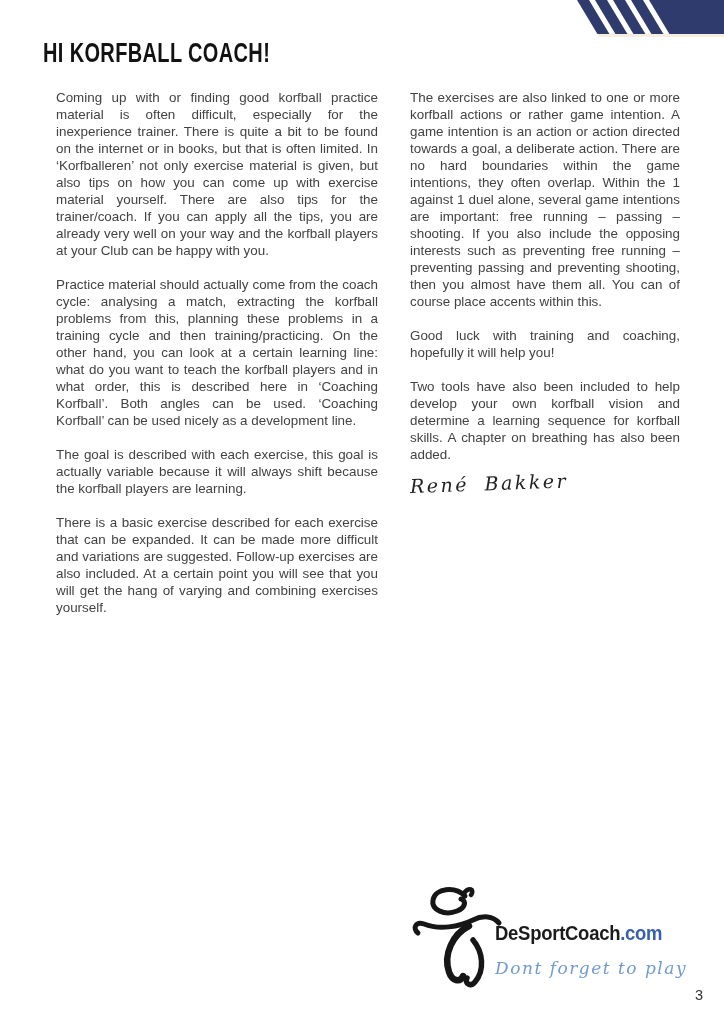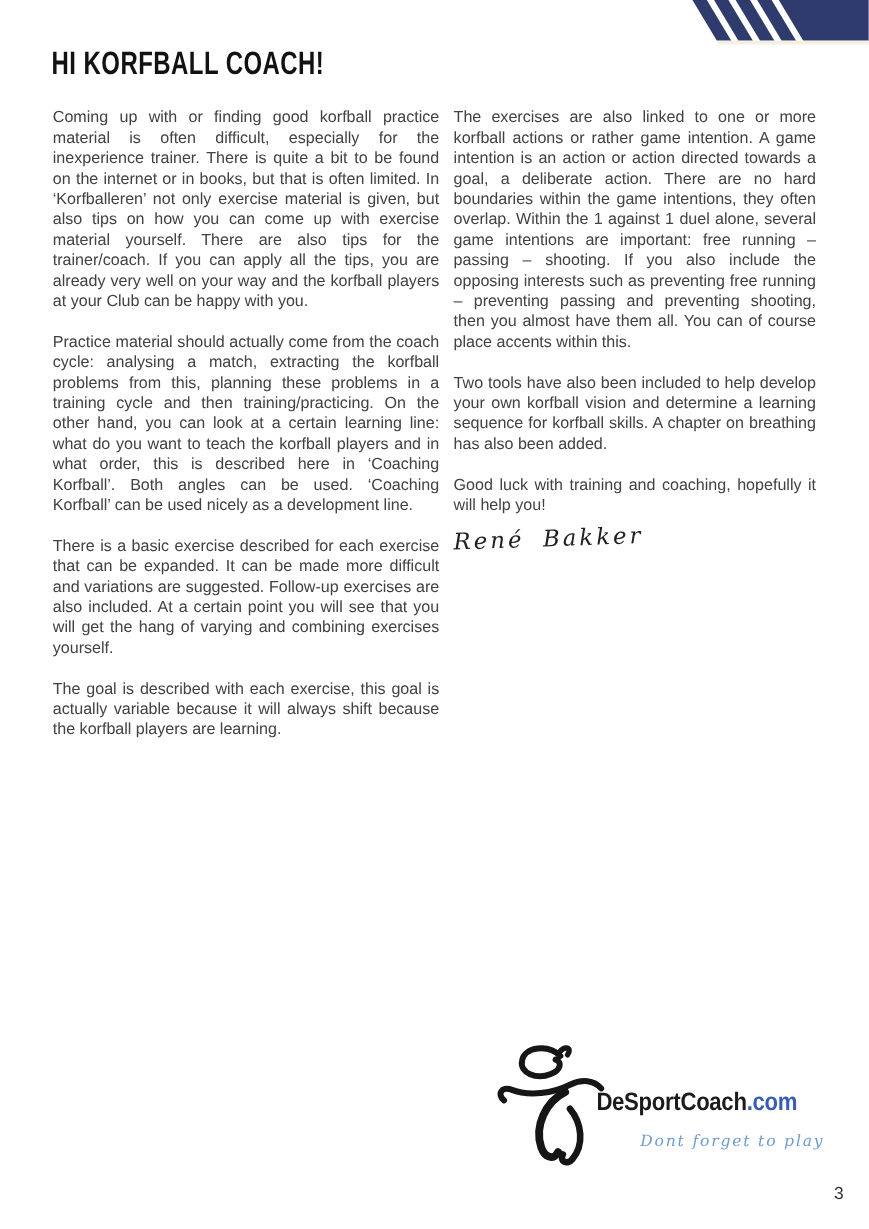--- a/index.html
+++ b/index.html
@@ -39,53 +39,53 @@
   
   .title {
     position: absolute; top: 38px; left: 43px;
     font-size: 27px; font-weight: 800; color: #121212;
     letter-spacing: .5px; white-space: nowrap;
     transform: scaleX(.74); transform-origin: left center;
   }
 
   
   .cols {
-    position: absolute; top: 89px; left: 44px; right: 44px;
-    display: flex; gap: 12px;
+    position: absolute; top: 89px; left: 56px; right: 44px;
+    display: flex; gap: 32px;
   }
   .col { font-size: 13.4px; line-height: 17px; color: #424242; text-align: justify; }
   .col.left  { width: 322px; flex: none; }
   .col.right { flex: 1; }
   .col p { margin: 0 0 17px; }
   .col p:last-of-type { margin-bottom: 0; }
 
   
   .signature {
     margin-top: 15px;
     font-family: "DejaVu Serif", serif;
     font-style: italic;
     font-size: 19px; color: #212121;
     letter-spacing: 2.5px; word-spacing: 7px;
     transform: rotate(-2deg); transform-origin: left center;
     text-align: left;
   }
 
   
   .logo {
-    position: absolute; right: 37px; bottom: 48px;
+    position: absolute; right: 37px; bottom: 32px;
     display: flex; align-items: center;
   }
   .logo svg { display: block; margin-right: -14px; }
   .logo-text { padding-top: 26px; }
   .brand-line { white-space: nowrap; transform: scaleX(.88); transform-origin: left center; }
   .brand { font-size: 21px; font-weight: 700; color: #1b1b1b; letter-spacing: -.3px; }
   .brand-suffix { font-size: 21px; font-weight: 700; color: #3a5fae; letter-spacing: -.3px; }
   .tagline {
     font-family: "DejaVu Serif", serif; font-style: italic;
-    font-size: 13px; color: #6f9bd1; letter-spacing: 1.5px;
+    font-size: 17px; color: #6f9bd1; letter-spacing: 1.5px;
     margin-top: 13px; text-align: right;
   }
 
   
   .pageno {
     position: absolute; right: 21px; bottom: 21px;
     font-size: 14.5px; color: #333333;
   }
 </style>
 </head>
@@ -101,27 +101,27 @@
     <div class="stripe-solid"></div>
   </div>
   <div class="stripes-shadow"></div>
 
   <h1 class="title">HI KORFBALL COACH!</h1>
 
   <div class="cols">
     <div class="col left">
       <p>Coming up with or finding good korfball practice material is often difficult, especially for the inexperience trainer. There is quite a bit to be found on the internet or in books, but that is often limited. In ‘Korfballeren’ not only exercise material is given, but also tips on how you can come up with exercise material yourself. There are also tips for the trainer/coach. If you can apply all the tips, you are already very well on your way and the korfball players at your Club can be happy with you.</p>
       <p>Practice material should actually come from the coach cycle: analysing a match, extracting the korfball problems from this, planning these problems in a training cycle and then training/practicing. On the other hand, you can look at a certain learning line: what do you want to teach the korfball players and in what order, this is described here in ‘Coaching Korfball’. Both angles can be used. ‘Coaching Korfball’ can be used nicely as a development line.</p>
+      <p>The goal is described with each exercise, this goal is actually variable because it will always shift because the korfball players are learning.</p>
       <p>There is a basic exercise described for each exercise that can be expanded. It can be made more difficult and variations are suggested. Follow-up exercises are also included. At a certain point you will see that you will get the hang of varying and combining exercises yourself.</p>
-      <p>The goal is described with each exercise, this goal is actually variable because it will always shift because the korfball players are learning.</p>
     </div>
     <div class="col right">
       <p>The exercises are also linked to one or more korfball actions or rather game intention. A game intention is an action or action directed towards a goal, a deliberate action. There are no hard boundaries within the game intentions, they often overlap. Within the 1 against 1 duel alone, several game intentions are important: free running – passing – shooting. If you also include the opposing interests such as preventing free running – preventing passing and preventing shooting, then you almost have them all. You can of course place accents within this.</p>
+      <p>Good luck with training and coaching, hopefully it will help you!</p>
       <p>Two tools have also been included to help develop your own korfball vision and determine a learning sequence for korfball skills. A chapter on breathing has also been added.</p>
-      <p>Good luck with training and coaching, hopefully it will help you!</p>
       <div class="signature">René Bakker</div>
     </div>
   </div>
 
   <div class="logo">
     <svg width="100" height="112" viewBox="0 0 100 112" fill="none" stroke="#161616" stroke-linecap="round">
 
       <path d="M55 13 C 60 7, 66 9, 62 15" stroke-width="4.5"></path>
       <path d="M56 16 C 46 6, 26 8, 24 20 C 22 30, 36 36, 48 31 C 56 28, 58 21, 52 19" stroke-width="5"></path>
 

